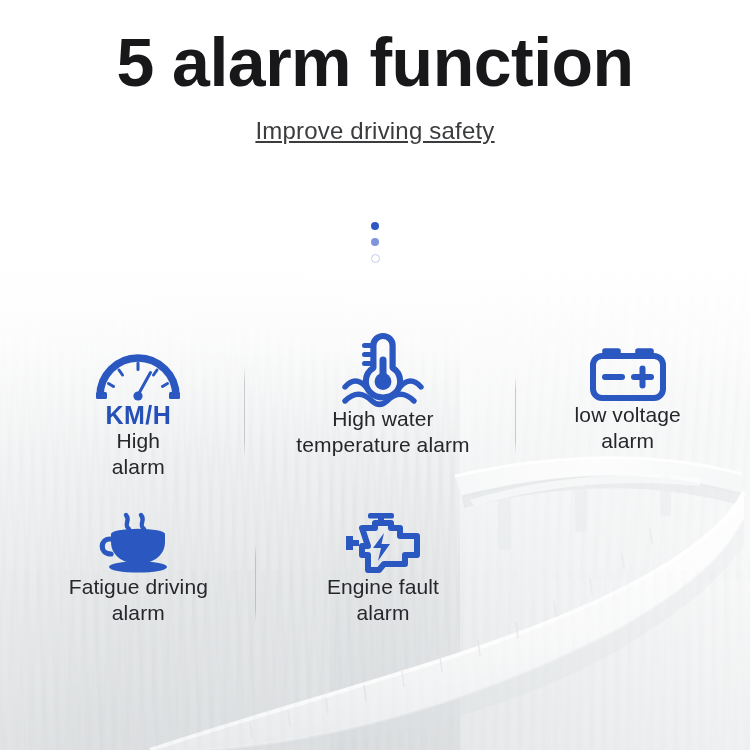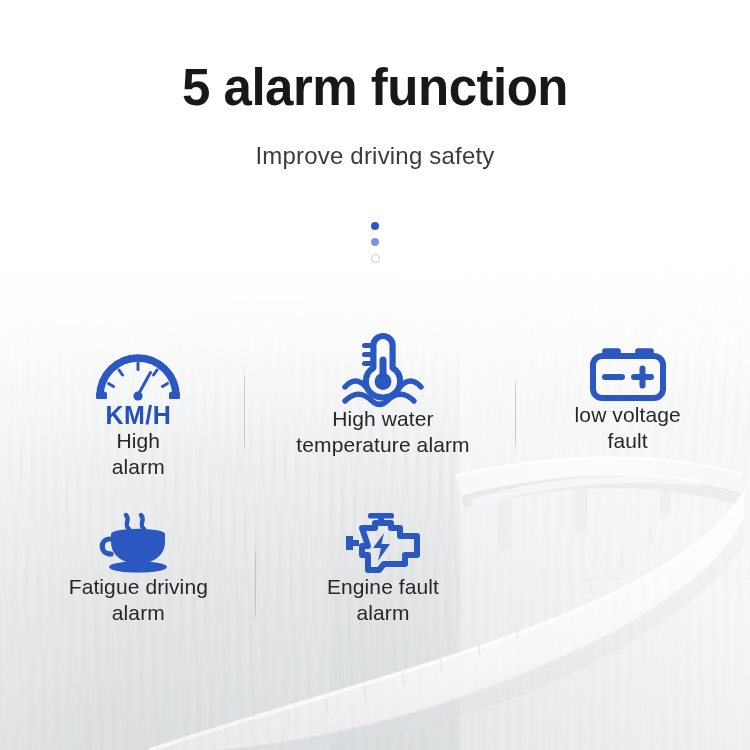--- a/index.html
+++ b/index.html
@@ -140,36 +140,37 @@
 
   
   .header {
     position: absolute;
     left: 0; right: 0; top: 0;
     text-align: center;
     z-index: 5;
   }
   .title {
     margin: 0;
-    padding-top: 62px;
-    font-size: 51px;
+    padding-top: 28px;
+    font-size: 68px;
     line-height: 1.0;
     font-weight: 700;
     letter-spacing: -0.5px;
     color: #18181a;
     white-space: nowrap;
   }
   .subtitle {
-    margin: 8px;
+    margin: 0;
     padding-top: 22px;
     font-size: 24px;
     line-height: 1.1;
     font-weight: 400;
     color: #3b3c3e;
     letter-spacing: .2px;
+    text-decoration: underline;
   }
 
   
   .dots {
     position: absolute;
     left: 0; right: 0;
     top: 222px;
     display: flex;
     flex-direction: column;
     align-items: center;
@@ -416,21 +417,21 @@
 
             <rect x="5" y="12" width="70" height="42" rx="9" ry="9" fill="none" stroke="#2a57c0" stroke-width="6"></rect>
 
             <line x1="17" y1="33" x2="34" y2="33" stroke="#2a57c0" stroke-width="6" stroke-linecap="round"></line>
 
             <line x1="46" y1="33" x2="63" y2="33" stroke="#2a57c0" stroke-width="6" stroke-linecap="round"></line>
             <line x1="54.5" y1="24.5" x2="54.5" y2="41.5" stroke="#2a57c0" stroke-width="6" stroke-linecap="round"></line>
           </svg>
         </div>
         <div class="feat-label">low voltage
-fault</div>
+alarm</div>
       </div>
     </div>
 
     <div class="row row-2">
 
       <div class="cell">
         <div class="icon-wrap">
           <svg width="86" height="66" viewBox="0 0 86 66">
 
             <path d="M34,21 C28,16 36,13 31,7" fill="none" stroke="#2a57c0" stroke-width="4.4" stroke-linecap="round"></path>

